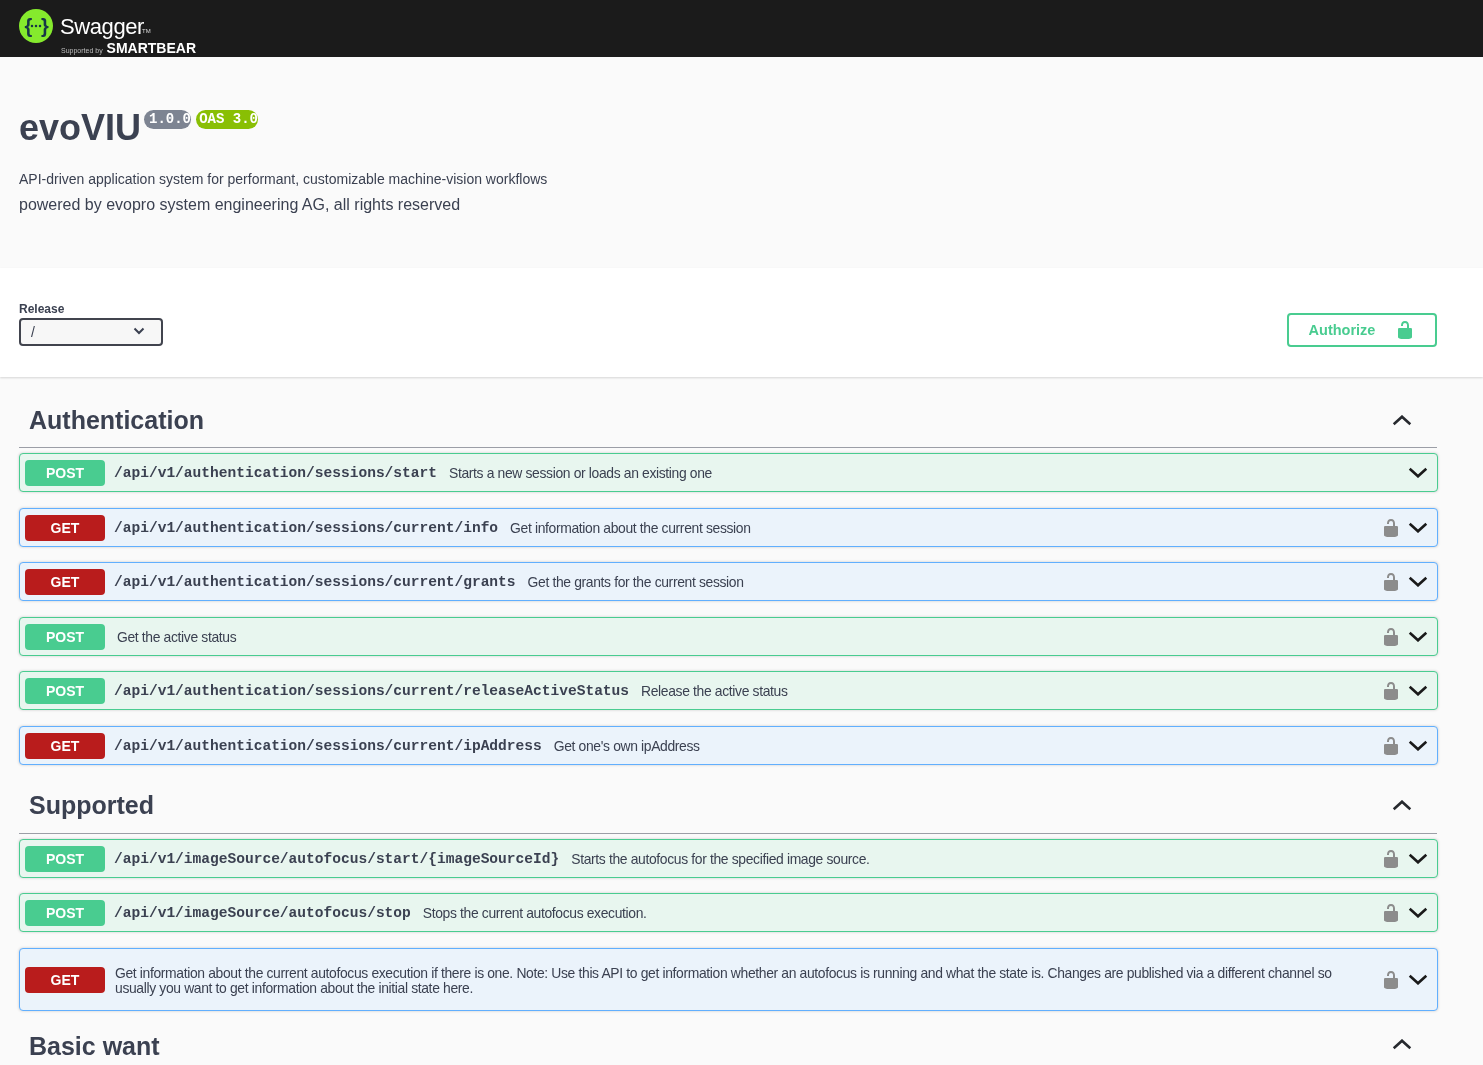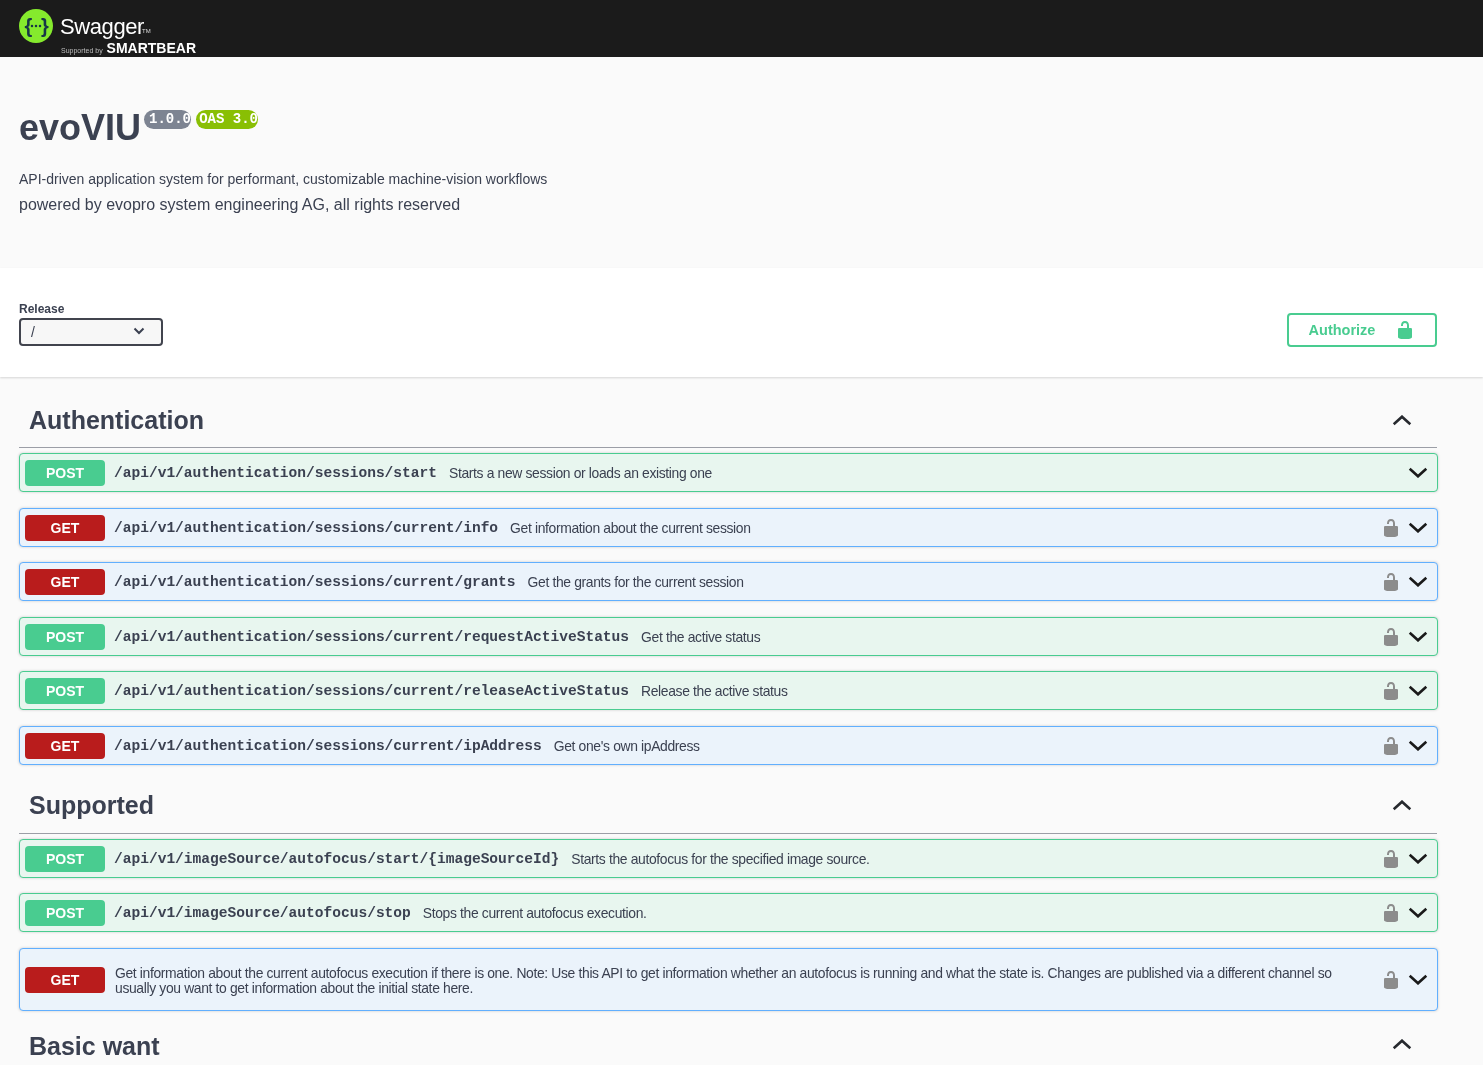--- a/index.html
+++ b/index.html
@@ -122,21 +122,20 @@
       <svg class="lk" width="20" height="20" viewBox="0 0 20 20" fill="#8c8c8c">
         <path d="M15.8 8H14V5.6C14 2.703 12.665 1 10 1 7.334 1 6 2.703 6 5.6V6h2v-.801C8 3.754 8.797 3 10 3c1.203 0 2 .754 2 2.199V8H4c-.553 0-1 .646-1 1.199V17c0 .549.428 1.139.951 1.307l1.197.387C5.672 18.861 6.55 19 7.1 19h5.8c.549 0 1.428-.139 1.951-.307l1.196-.387c.524-.167.953-.757.953-1.306V9.199C17 8.646 16.553 8 16 8h-.2z"></path>
       </svg>
       <svg width="20" height="11" viewBox="0 0 20 11">
         <path d="M1.7 1.7 L10 9.3 L18.3 1.7" fill="none" stroke="#1a1a1a" stroke-width="2.6"></path>
       </svg>
     </div>
   </div>
   <div class="abs row post" style="top:617px;">
     <div class="badge">POST</div>
-    <div class="path">/api/v1/authentication/sessions/current/requestActiveStatus</div>
     <div class="rdesc">Get the active status</div>
     <div class="icons">
       <svg class="lk" width="20" height="20" viewBox="0 0 20 20" fill="#8c8c8c">
         <path d="M15.8 8H14V5.6C14 2.703 12.665 1 10 1 7.334 1 6 2.703 6 5.6V6h2v-.801C8 3.754 8.797 3 10 3c1.203 0 2 .754 2 2.199V8H4c-.553 0-1 .646-1 1.199V17c0 .549.428 1.139.951 1.307l1.197.387C5.672 18.861 6.55 19 7.1 19h5.8c.549 0 1.428-.139 1.951-.307l1.196-.387c.524-.167.953-.757.953-1.306V9.199C17 8.646 16.553 8 16 8h-.2z"></path>
       </svg>
       <svg width="20" height="11" viewBox="0 0 20 11">
         <path d="M1.7 1.7 L10 9.3 L18.3 1.7" fill="none" stroke="#1a1a1a" stroke-width="2.6"></path>
       </svg>
     </div>
   </div>

